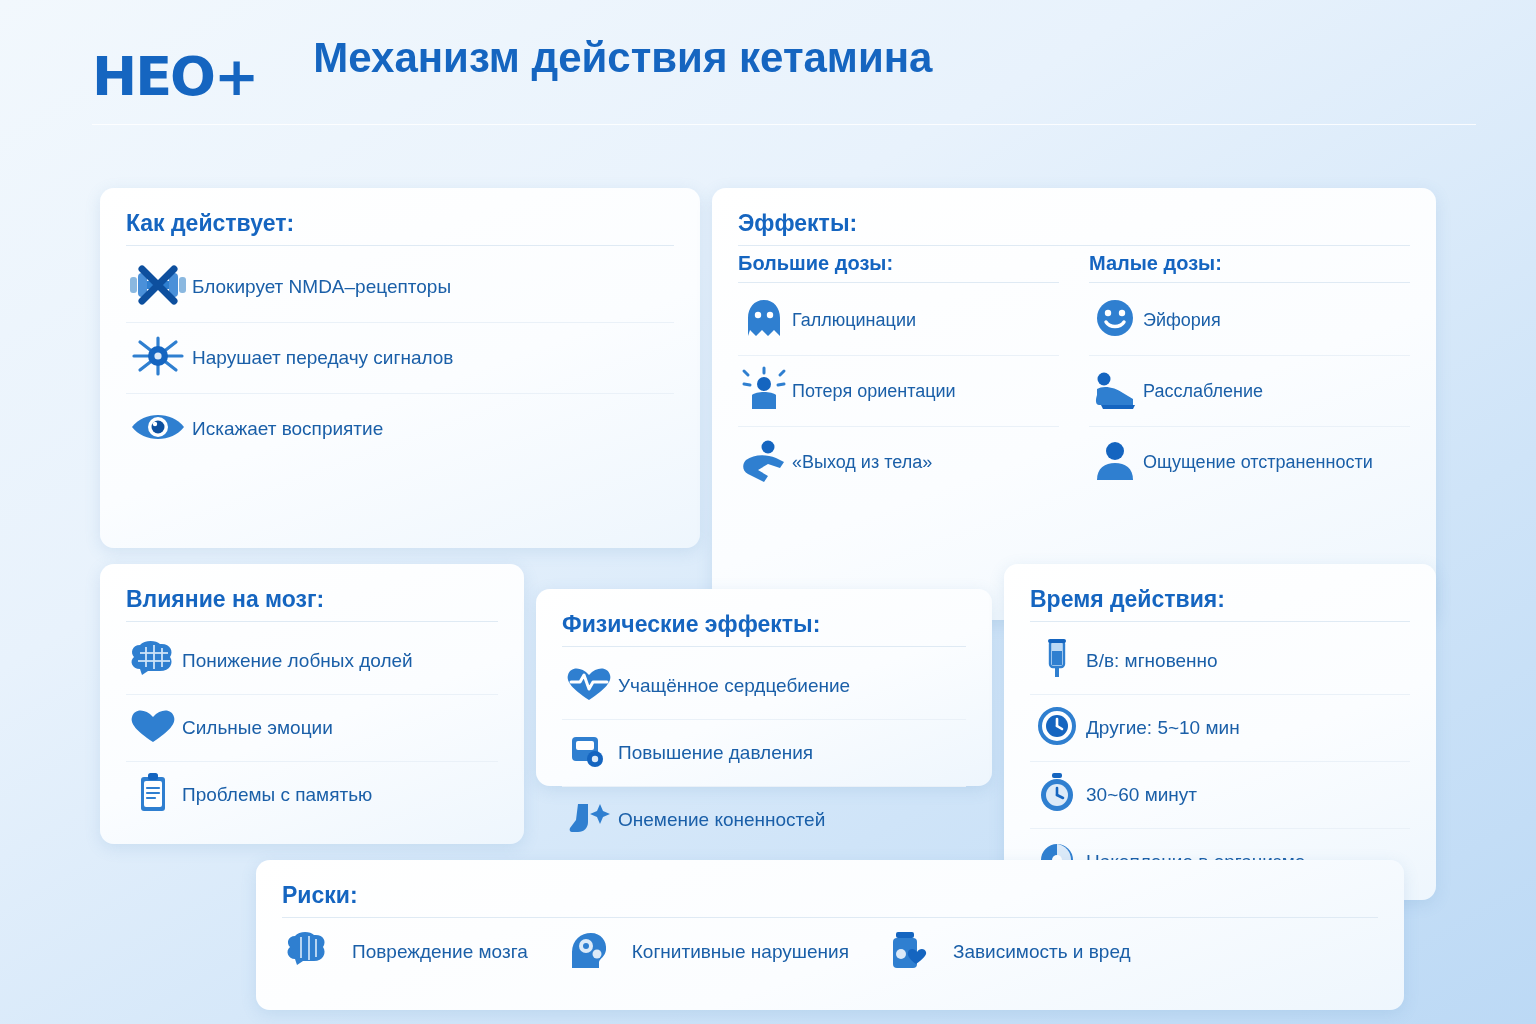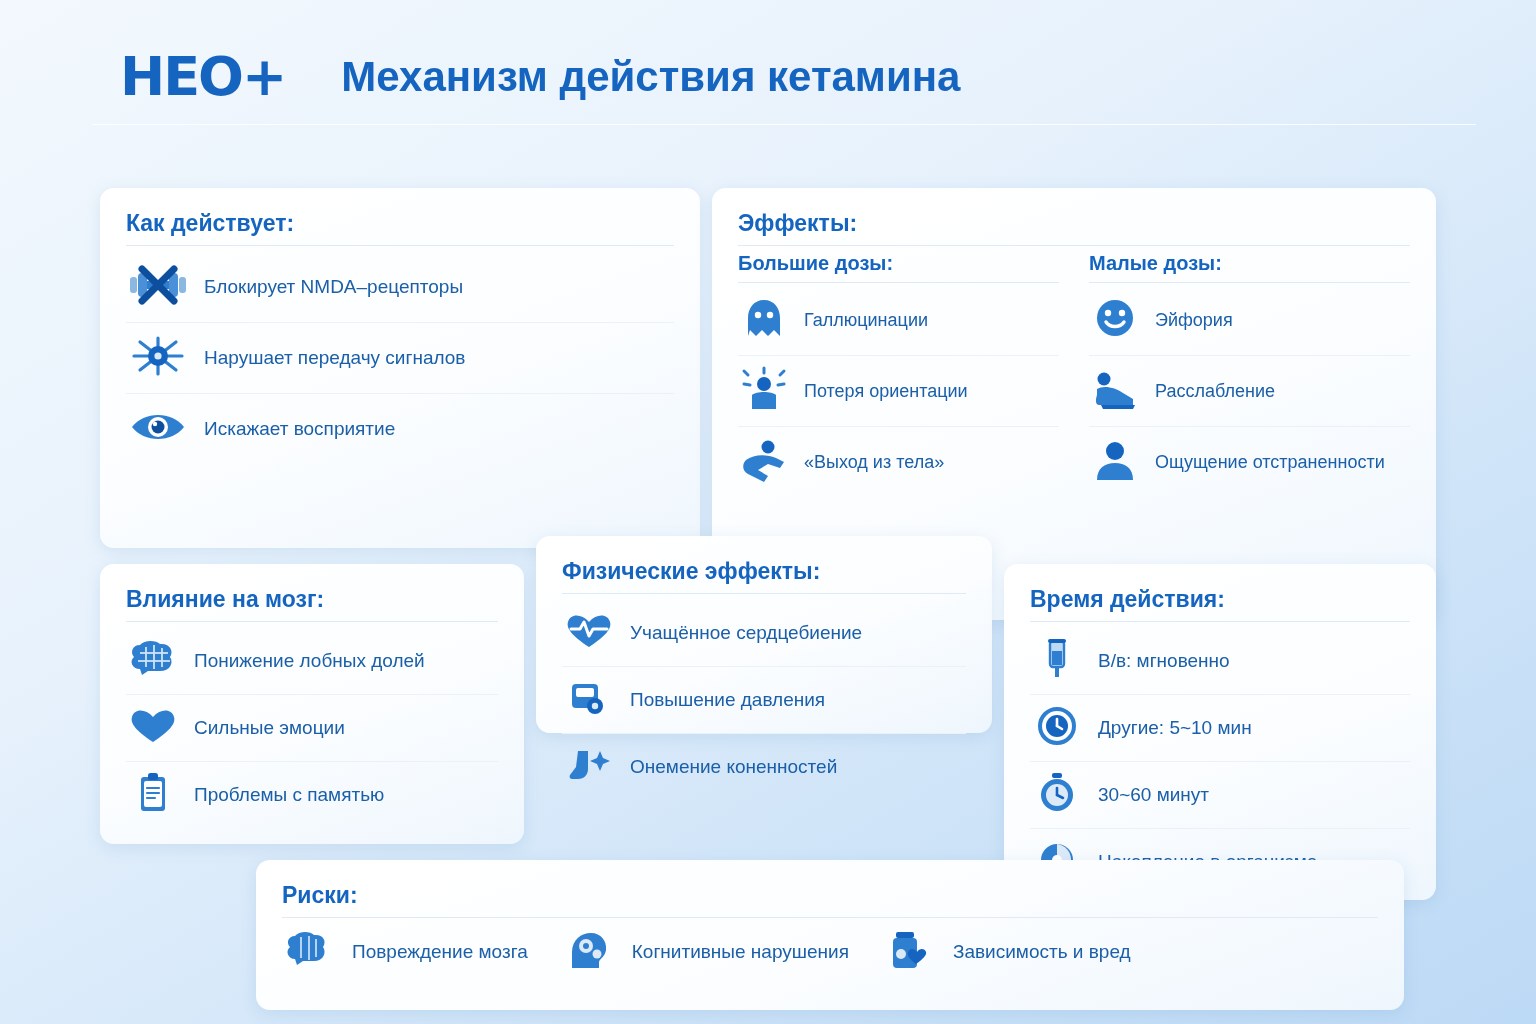--- a/index.html
+++ b/index.html
@@ -17,23 +17,21 @@
   }
 
   
   .header {
     position: absolute;
     top: 34px;
     left: 92px;
     right: 60px;
     height: 86px;
     display: flex;
-    align-items: center;
     gap: 56px;
-    margin-left: 28px;
   }
   .logo {
     font-size: 54px;
     font-weight: bold;
     letter-spacing: -2px;
     color: #1565c0;
     line-height: 1;
     display: flex;
     align-items: center;
     position: relative;
@@ -71,37 +69,37 @@
     margin-bottom: 8px;
   }
   .card-rule {
     height: 1px;
     background: #dfeaf4;
     margin-bottom: 6px;
   }
   .row {
     display: flex;
     align-items: center;
-    gap: 14px;
+    gap: 2px;
     padding: 9px 0;
     border-bottom: 1px solid #eaf1f8;
   }
   .row:last-child { border-bottom: none; }
   .row .label {
     font-size: 19px;
     color: #1a5fa8;
     line-height: 1.15;
   }
   .ic { flex: 0 0 auto; display: block; }
 
   
   #card-how      { left: 100px;  top: 148px;  width: 600px; height: 360px; }
   #card-effects  { left: 712px;  top: 148px;  width: 724px; height: 432px; }
   #card-brain    { left: 100px;  top: 524px;  width: 424px; height: 280px; }
-  #card-physical { left: 536px;  top: 496px;  width: 456px; height: 197px; }
+  #card-physical { left: 536px;  top: 549px;  width: 456px; height: 197px; }
   #card-timing   { left: 1004px; top: 524px;  width: 432px; height: 336px; }
   #card-risks    { left: 256px;  top: 820px;  width: 1148px; height: 150px; }
 
   
   .eff-cols { display: flex; gap: 30px; }
   .eff-col { flex: 1 1 0; }
   .eff-subtitle {
     font-size: 20px;
     font-weight: bold;
     color: #1565c0;

